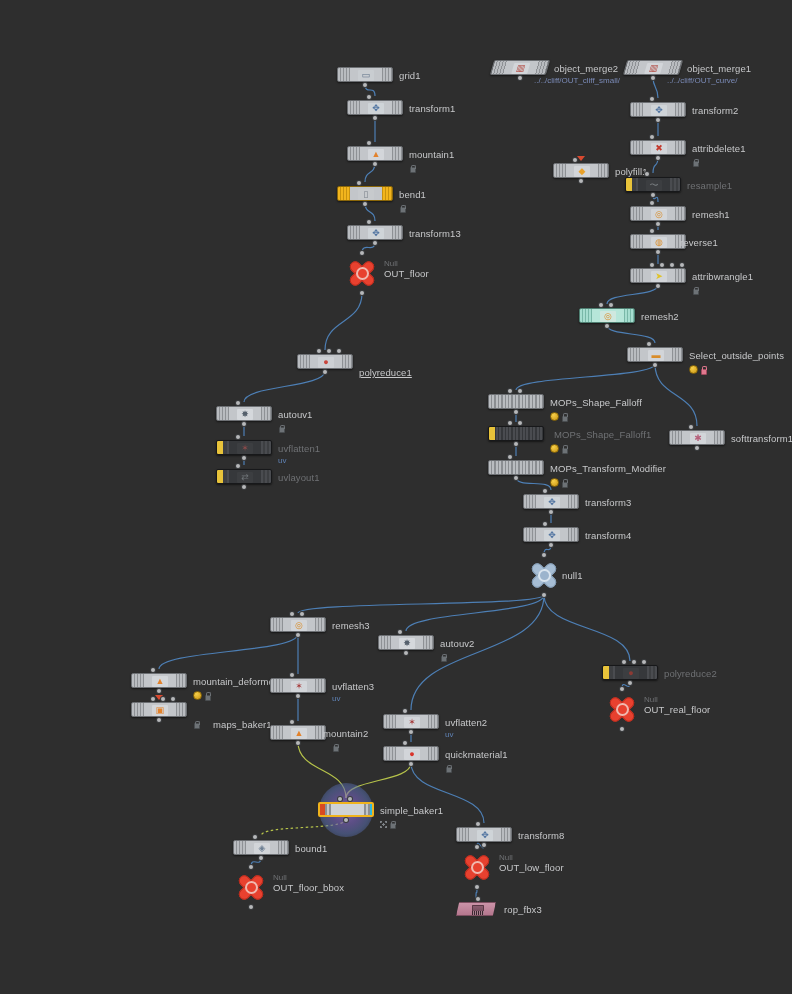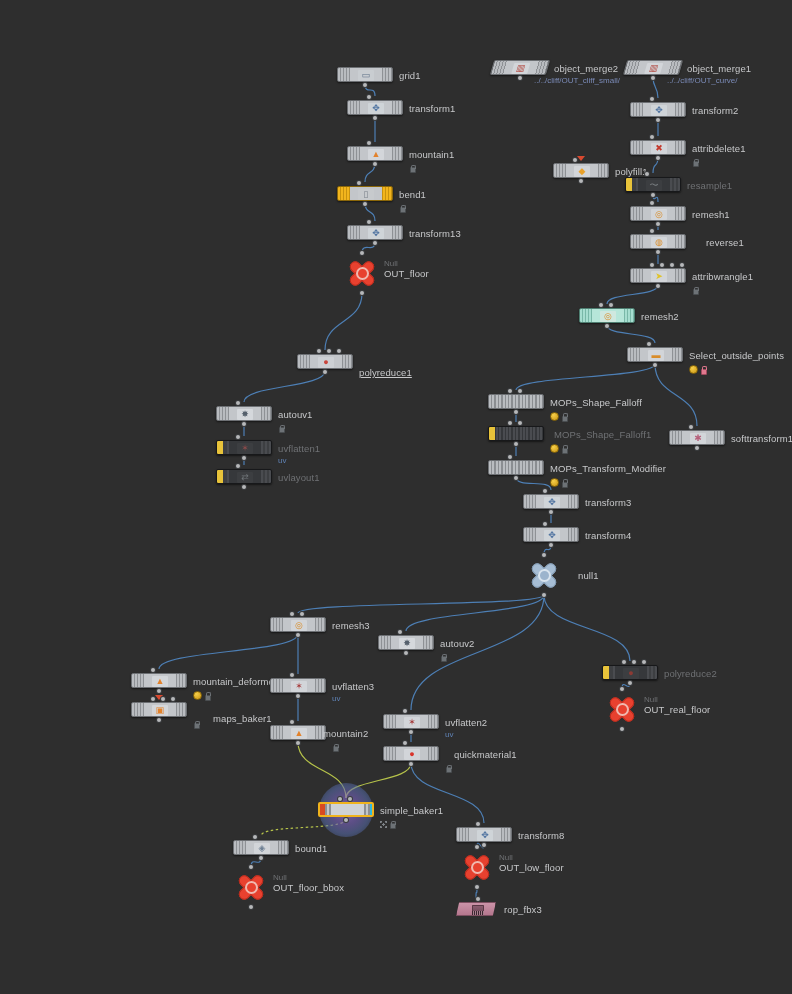--- a/index.html
+++ b/index.html
@@ -419,21 +419,21 @@
           <div class="glyph" style="background: rgb(210, 213, 217); color: rgb(217, 141, 42);">◎</div>
         </div>
         <div class="lbl" style="left: 62px; top: 3px;">remesh1</div>
         <div class="dot" style="left: 20px; top: -5px;"></div>
         <div class="dot out" style="left: 26px; top: 16px;"></div>
       </div>
       <div class="node" style="left: 630px; top: 234px;">
         <div class="body sop">
           <div class="glyph" style="background: rgb(210, 213, 217); color: rgb(217, 141, 42);">◍</div>
         </div>
-        <div class="lbl" style="left: 76px; top: 3px;">reverse1</div>
+        <div class="lbl" style="left: 50px; top: 3px;">reverse1</div>
         <div class="dot" style="left: 20px; top: -5px;"></div>
         <div class="dot out" style="left: 26px; top: 16px;"></div>
       </div>
       <div class="node" style="left: 630px; top: 268px;">
         <div class="body sop">
           <div class="glyph" style="background: rgb(210, 213, 217); color: rgb(224, 195, 42);">➤</div>
         </div>
         <div class="lbl" style="left: 62px; top: 3px;">attribwrangle1</div>
         <div class="dot" style="left: 20px; top: -5px;"></div>
         <div class="dot" style="left: 30px; top: -5px;"></div>
@@ -520,21 +520,21 @@
         <div class="lbl" style="left: 62px; top: 3px;">transform4</div>
         <div class="dot" style="left: 20px; top: -5px;"></div>
         <div class="dot out" style="left: 26px; top: 16px;"></div>
       </div>
       <div class="node" style="left: 526px; top: 559px;">
         <div class="nullnode blue">
           <div class="arm a1"></div>
           <div class="arm a2"></div>
           <div class="hub"></div>
         </div>
-        <div class="lbl" style="left: 52px; top: 11px;">null1</div>
+        <div class="lbl" style="left: 36px; top: 11px;">null1</div>
         <div class="dot" style="left: 16px; top: -6px;"></div>
         <div class="dot" style="left: 16px; top: 34px;"></div>
       </div>
       <div class="node" style="left: 270px; top: 617px;">
         <div class="body sop">
           <div class="glyph" style="background: rgb(210, 213, 217); color: rgb(217, 141, 42);">◎</div>
         </div>
         <div class="lbl" style="left: 62px; top: 3px;">remesh3</div>
         <div class="dot" style="left: 20px; top: -5px;"></div>
         <div class="dot" style="left: 30px; top: -5px;"></div>
@@ -582,21 +582,21 @@
         <div class="badges" style="left: 62px; top: 18px;">
           <span class="warn"></span>
           <span class="lock"></span>
         </div>
       </div>
       <div class="node" style="left: 131px; top: 702px;">
         <div class="body sop">
           <div class="glyph" style="background: rgb(211, 214, 218); color: rgb(226, 130, 44);">▣</div>
         </div>
         <div class="topflag" style="left: 24px; top: -7px;"></div>
-        <div class="lbl" style="left: 62px; top: 11px; margin-left: 20px;">maps_baker1</div>
+        <div class="lbl" style="left: 62px; top: 17px; margin-left: 20px;">maps_baker1</div>
         <div class="dot" style="left: 20px; top: -5px;"></div>
         <div class="dot" style="left: 30px; top: -5px;"></div>
         <div class="dot" style="left: 40px; top: -5px;"></div>
         <div class="dot out" style="left: 26px; top: 16px;"></div>
         <div class="badges" style="left: 62px; top: 18px;">
           <span class="lock"></span>
         </div>
       </div>
       <div class="node" style="left: 270px; top: 678px;">
         <div class="body sop">
@@ -624,21 +624,21 @@
         </div>
         <div class="lbl" style="left: 62px; top: 3px;">uvflatten2</div>
         <div class="sub uv" style="left: 62px; top: 16px;">uv</div>
         <div class="dot" style="left: 20px; top: -5px;"></div>
         <div class="dot out" style="left: 26px; top: 16px;"></div>
       </div>
       <div class="node" style="left: 383px; top: 746px;">
         <div class="body sop">
           <div class="glyph" style="background: rgb(210, 213, 217); color: rgb(217, 53, 44);">●</div>
         </div>
-        <div class="lbl" style="left: 62px; top: 3px; margin-left: 9px;">quickmaterial1</div>
+        <div class="lbl" style="left: 62px; top: 3px;">quickmaterial1</div>
         <div class="dot" style="left: 20px; top: -5px;"></div>
         <div class="dot out" style="left: 26px; top: 16px;"></div>
         <div class="badges" style="left: 62px; top: 18px;">
           <span class="lock"></span>
         </div>
       </div>
       <div class="node" style="left: 318px; top: 802px;">
         <div class="glow" style="left: 1px; top: -19px;"></div>
         <div class="bakerbody"></div>
         <div class="lbl" style="left: 62px; top: 3px;">simple_baker1</div>

